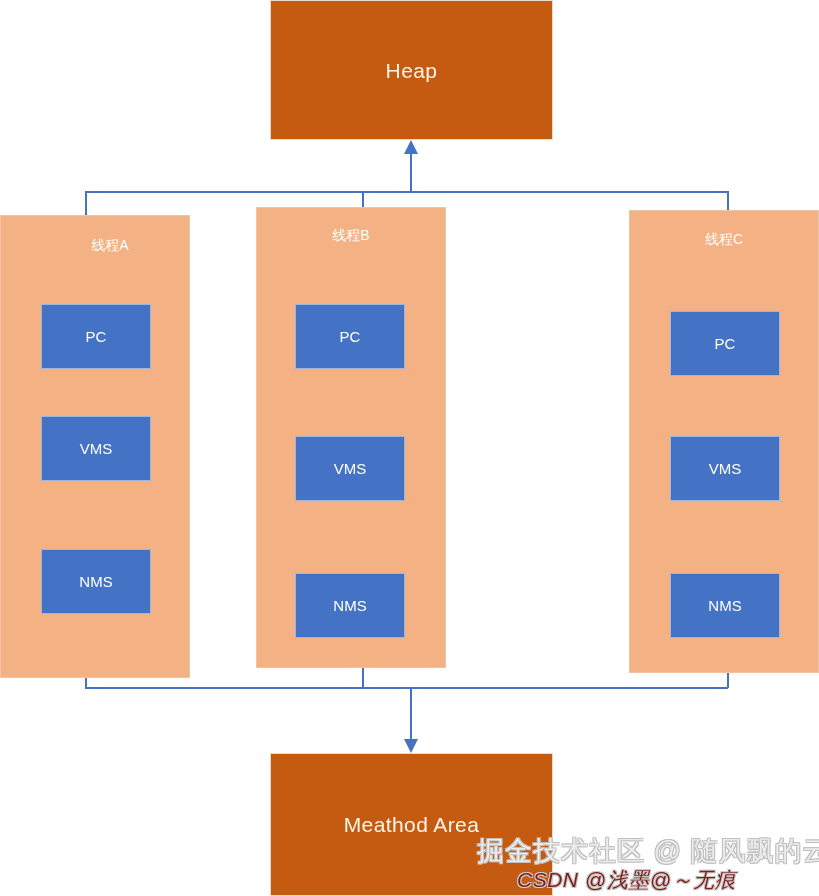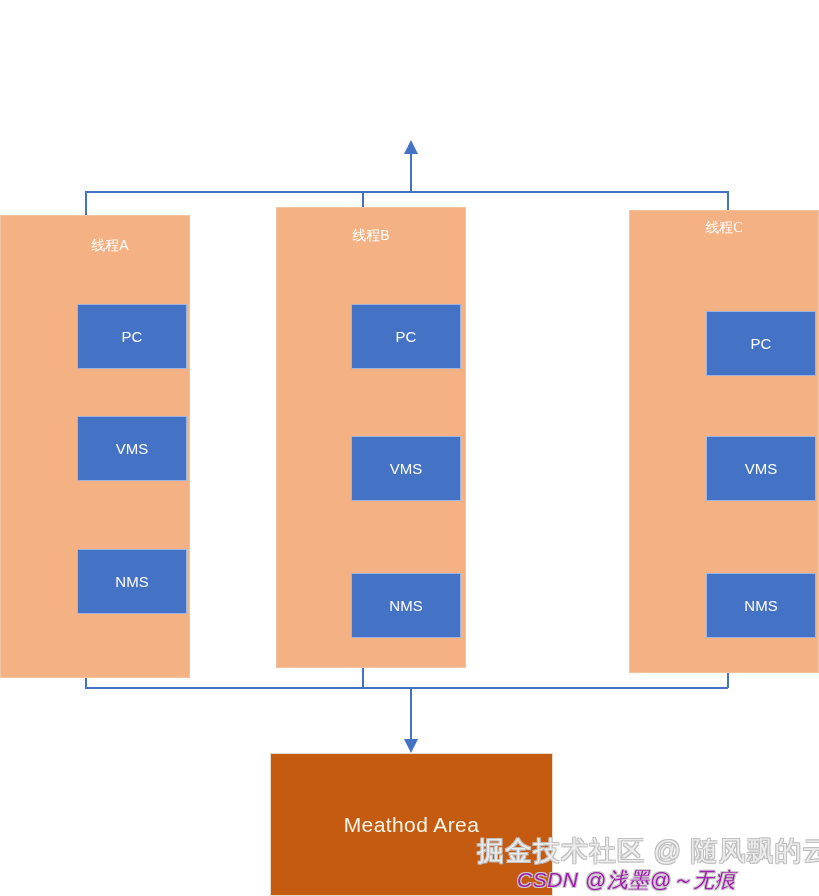--- a/index.html
+++ b/index.html
@@ -50,37 +50,36 @@
     position: absolute;
     left: 0;
     right: 0;
     text-align: center;
     color: #FFFFFF;
     font-size: 14px;
     line-height: 1;
     font-weight: 400;
   }
   #thread-a { left: 0px;   top: 215px; width: 190px; height: 463px; }
-  #thread-b { left: 276px; top: 207px; width: 190px; height: 461px; }
+  #thread-b { left: 256px; top: 207px; width: 190px; height: 461px; }
   #thread-c { left: 629px; top: 210px; width: 190px; height: 463px; }
 
   #thread-a .thread-title { top: 22px; padding-left: 30px; }
   #thread-b .thread-title { top: 20px; }
-  #thread-c .thread-title { top: 10px; font-family: Liberation Serif, serif; }
+  #thread-c .thread-title { top: 21px; }
 
   
   .mem-box {
     position: absolute;
     background: #4472C4;
     border: 1px solid #9FB4DE;
     box-sizing: border-box;
     display: flex;
     align-items: center;
     justify-content: center;
-    margin-left: 36px;
   }
   .mem-box .mem-label {
     color: #FFFFFF;
     font-size: 15px;
     line-height: 1;
     font-weight: 400;
   }
 
   
   #a-pc  { left: 40px; top: 88px;  width: 110px; height: 65px; }
@@ -154,35 +153,38 @@
       -1px -1px 0 #BFBFBF,
        1px -1px 0 #BFBFBF,
       -1px  1px 0 #BFBFBF,
        1px  1px 0 #BFBFBF;
     letter-spacing: 1px;
   }
   #watermark-csdn {
     left: 517px;
     top: 869px;
     font-size: 21px;
-    color: #a21caf;
+    color: #7f1d1d;
     text-shadow:
       -1px -1px 0 #C9C9C9,
        1px -1px 0 #C9C9C9,
       -1px  1px 0 #C9C9C9,
        1px  1px 0 #C9C9C9;
     font-style: italic;
     letter-spacing: 0.5px;
   }
 </style>
 </head>
 <body>
 
 <div id="canvas">
 
+  <div class="region" id="heap-region">
+    <span class="region-label">Heap</span>
+  </div>
 
   <div class="conn conn-v" id="top-riser"></div>
   <div class="arrow" id="arrow-up"></div>
   <div class="conn conn-h" id="top-bus"></div>
   <div class="conn conn-v" id="top-drop-a"></div>
   <div class="conn conn-v" id="top-drop-b"></div>
   <div class="conn conn-v" id="top-drop-c"></div>
 
   <div class="thread-column" id="thread-a">
     <span class="thread-title">线程A</span>

